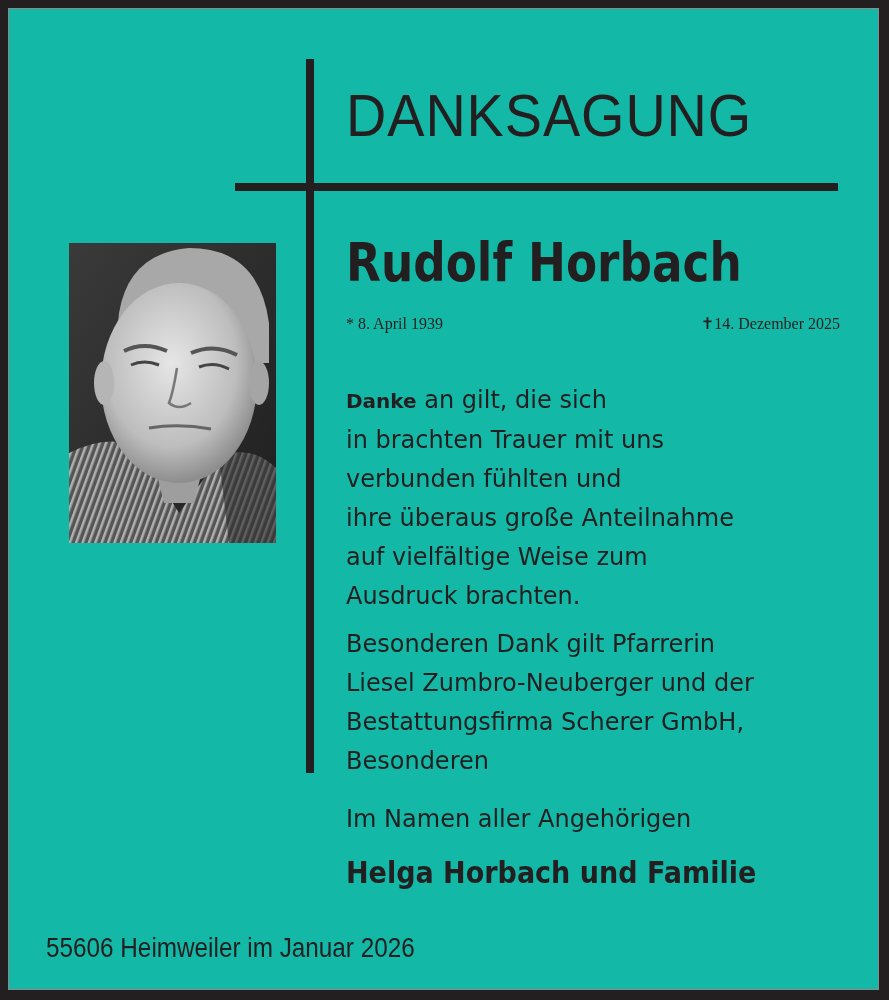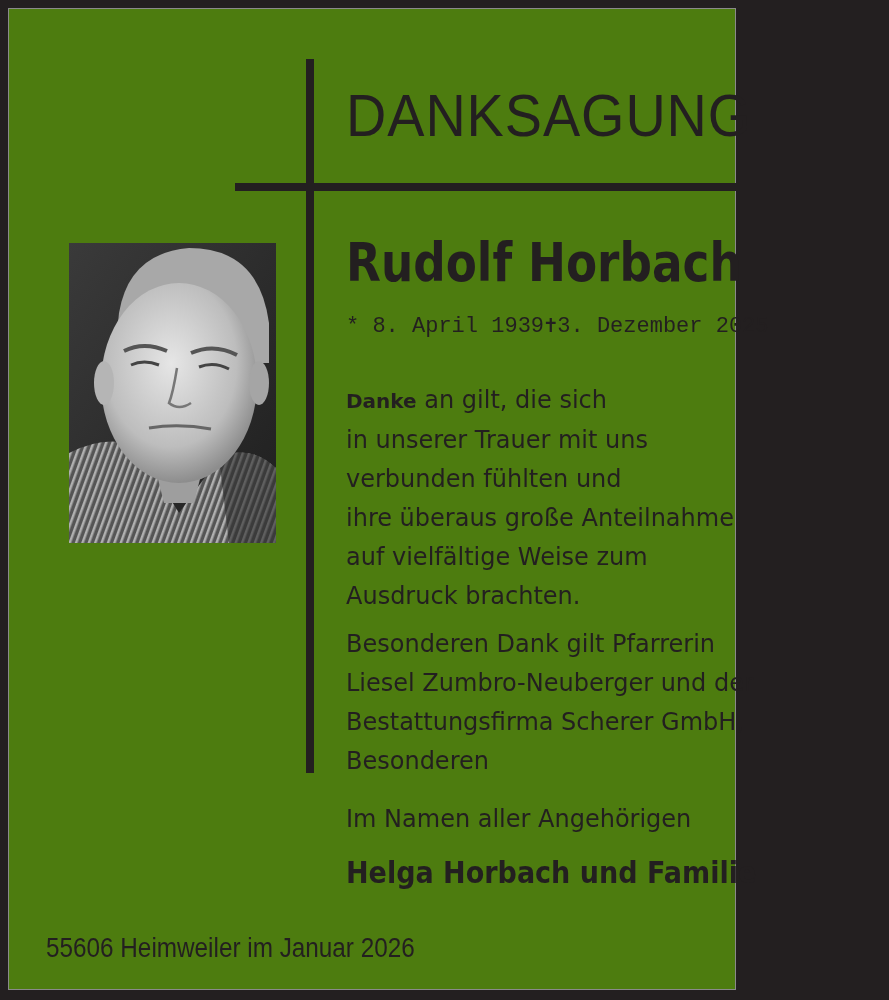--- a/index.html
+++ b/index.html
@@ -7,22 +7,22 @@
       width: 889px; height: 1000px;
       background: #231f20;
       position: relative;
       overflow: hidden;
       font-family: "DejaVu Sans", sans-serif;
       color: #231f20;
     }
     .card {
       position: absolute;
       left: 8px; top: 8px;
-      width: 728px; height: 982px;
-      background: #4d7c0f;
+      width: 871px; height: 982px;
+      background: #14b8a6;
       box-shadow: inset 0 0 0 1px #8a8a8a;
     }
     .cross-v {
       position: absolute;
       left: 298px; top: 51px;
       width: 8px; height: 714px;
       background: #231f20;
     }
     .cross-h {
       position: absolute;
@@ -51,22 +51,23 @@
       line-height: 1;
       transform: scaleX(0.84);
       transform-origin: left top;
       white-space: nowrap;
     }
     .dates {
       position: absolute;
       left: 338px; top: 308px;
       width: 494px;
       display: flex;
-      font-family: Liberation Mono, monospace;
-      font-size: 22px;
+      justify-content: space-between;
+      font-family: Liberation Serif, serif;
+      font-size: 16px;
       line-height: 1;
       white-space: nowrap;
     }
     .photo {
       position: absolute;
       left: 61px; top: 235px;
       width: 207px; height: 300px;
       background: #2e2e2e;
       overflow: hidden;
     }
@@ -158,26 +159,26 @@
       <path d="M108 125 Q104 150 100 160 Q110 168 122 160" stroke="#777" stroke-width="2.5" fill="none"></path>
 
       <path d="M80 185 Q110 180 142 186" stroke="#666" stroke-width="3" fill="none"></path>
     </svg>
   </div>
 
   <div class="name">Rudolf Horbach</div>
 
   <div class="dates">
     <span>* 8. April 1939</span>
-    <span>✝3. Dezember 2025</span>
+    <span>✝14. Dezember 2025</span>
   </div>
 
   <div class="body-text thanks">
     <span class="line"><span class="bold-lead">Danke</span><span> an gilt, die sich</span></span>
-    <span class="line">in unserer Trauer mit uns</span>
+    <span class="line">in brachten Trauer mit uns</span>
     <span class="line">verbunden fühlten und</span>
     <span class="line">ihre überaus große Anteilnahme</span>
     <span class="line">auf vielfältige Weise zum</span>
     <span class="line">Ausdruck brachten.</span>
   </div>
 
   <div class="body-text special">
     <span class="line">Besonderen Dank gilt Pfarrerin</span>
     <span class="line">Liesel Zumbro-Neuberger und der</span>
     <span class="line">Bestattungsfirma Scherer GmbH,</span>

